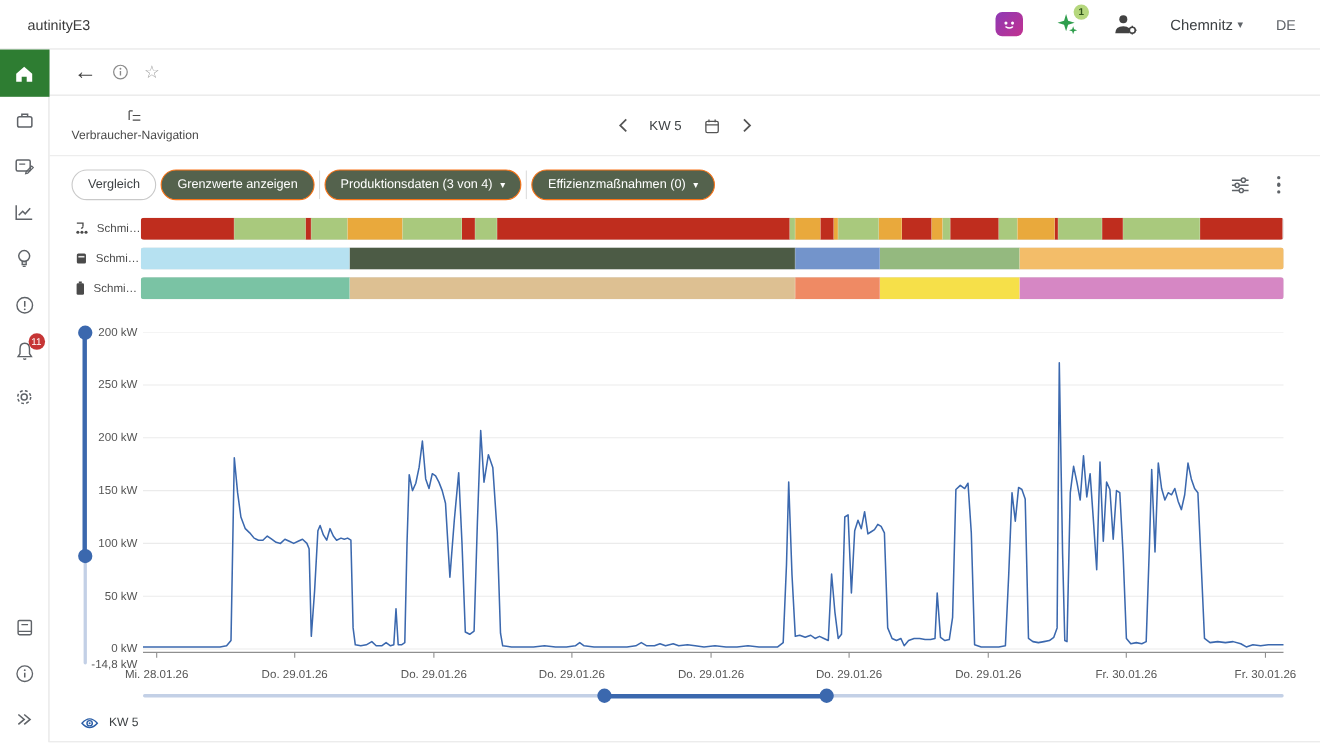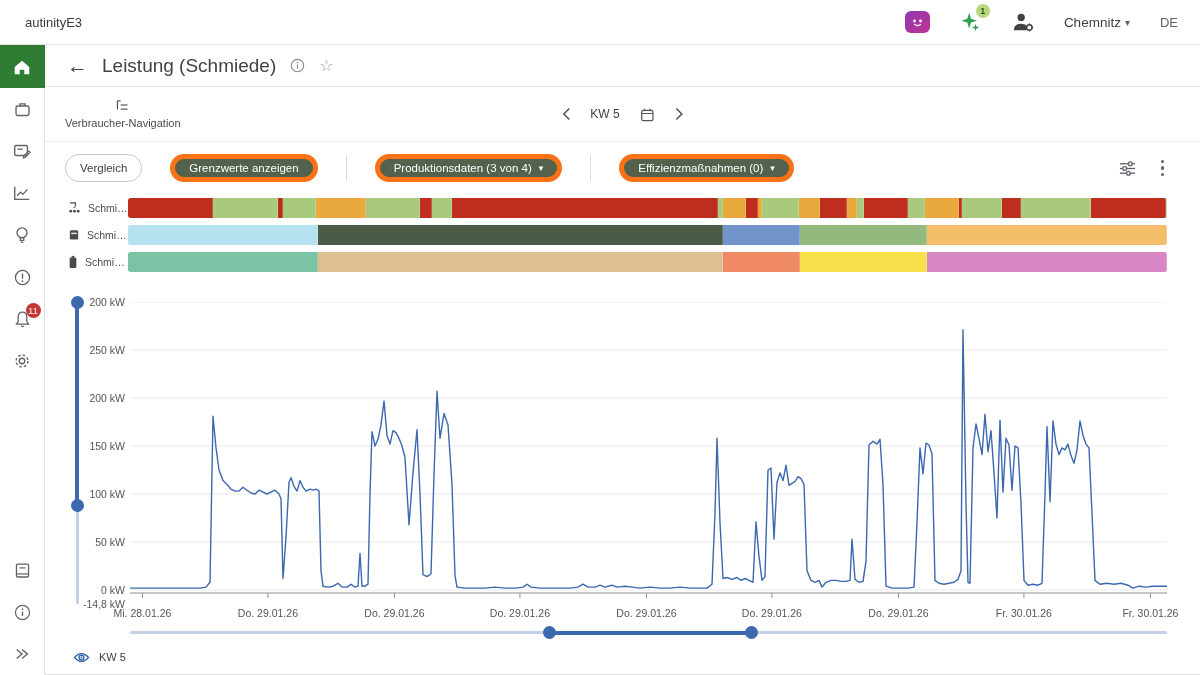--- a/index.html
+++ b/index.html
@@ -25,24 +25,24 @@
   .back-arrow { font-size:21px; color:#424242; cursor:pointer; line-height:1; }
   .page-title { font-size:19px; color:#424242; }
   .title-ic { color:#757575; cursor:pointer; display:flex; align-items:center; }
   .star { font-size:16px; color:#9e9e9e; cursor:pointer; }
   .subnav { height:57px; position:relative; display:flex; align-items:center; padding-left:20px; }
   .vnav { display:flex; align-items:center; gap:6px; font-size:11px; color:#4a4a4a; cursor:pointer;flex-direction:column; }
   .weeknav { position:absolute; left:50%; transform:translateX(-50%); display:flex; align-items:center; gap:20px; }
   .weeknav .wk { font-size:12px; color:#3c4043; }
   .chev { cursor:pointer; display:flex; align-items:center; }
   .card { border-top:1px solid #ececec; flex:1; position:relative; }
-  .toolbar { display:flex; align-items:center; gap:28px; padding:12px 20px 6px 20px; }
+  .toolbar { display:flex; align-items:center; gap:4px; padding:12px 20px 6px 20px; }
   .pill { border-radius:16px; height:28px; display:flex; align-items:center; padding:0 14px; font-size:11.5px; cursor:pointer; white-space:nowrap; }
   .pill.light { background:#fff; border:1px solid #c9c9c9; color:#3c4043; }
-  .pill.dark { background:#54624d; color:#fff; border:5px solid #f97316; gap:7px; }
+  .pill.dark { background:#54624d; color:#fff; border:1px solid #f97316; gap:7px; }
   .pill .dd { font-size:9px; }
   .tb-divider { width:1px; height:26px; background:#ddd; }
   .toolbar-right { margin-left:auto; display:flex; align-items:center; gap:22px; padding-right:14px; }
   .kebab { display:flex; flex-direction:column; gap:3px; cursor:pointer; padding:2px; }
   .kebab span { width:3.5px; height:3.5px; border-radius:50%; background:#5f6368; }
   .gantt { margin-top:6px; }
   .g-row { display:flex; align-items:center; height:27px; }
   .g-label { width:83px; flex-shrink:0; display:flex; align-items:center; gap:7px; padding-left:23px; font-size:10.5px; color:#4a4a4a; }
   .g-bar { height:20px; flex:1; margin-right:33px; display:flex; border-radius:3px; overflow:hidden; box-shadow:inset 0 0 0 1px rgba(0,0,0,0.18); }
   .g-seg { height:100%; box-shadow:inset -0.5px 0 0 rgba(255,255,255,0.4); }
@@ -179,21 +179,20 @@
       <svg class="ic" width="18" height="16" viewBox="0 0 20 18">
           <path d="M4 4 L10 9 L4 14" fill="none" stroke="#5f6368" stroke-width="1.6"></path>
           <path d="M10 4 L16 9 L10 14" fill="none" stroke="#5f6368" stroke-width="1.6"></path>
         </svg>
     </div>
   </div>
 
   <div class="main">
     <div class="page-header" style="border-bottom:1px solid #e4e4e4;">
       <span class="back-arrow">←</span>
-      <span class="page-title">Leistung (Schmiede)</span>
       <span class="title-ic">
         <svg class="ic" width="15" height="15" viewBox="0 0 16 16">
             <circle cx="8" cy="8" r="6.6" fill="none" stroke="#8a8a8a" stroke-width="1.2"></circle>
             <line x1="8" y1="7" x2="8" y2="11.4" stroke="#8a8a8a" stroke-width="1.3"></line>
             <circle cx="8" cy="4.8" r="0.9" fill="#8a8a8a"></circle>
           </svg>
       </span>
       <span class="star">☆</span>
     </div>
 

